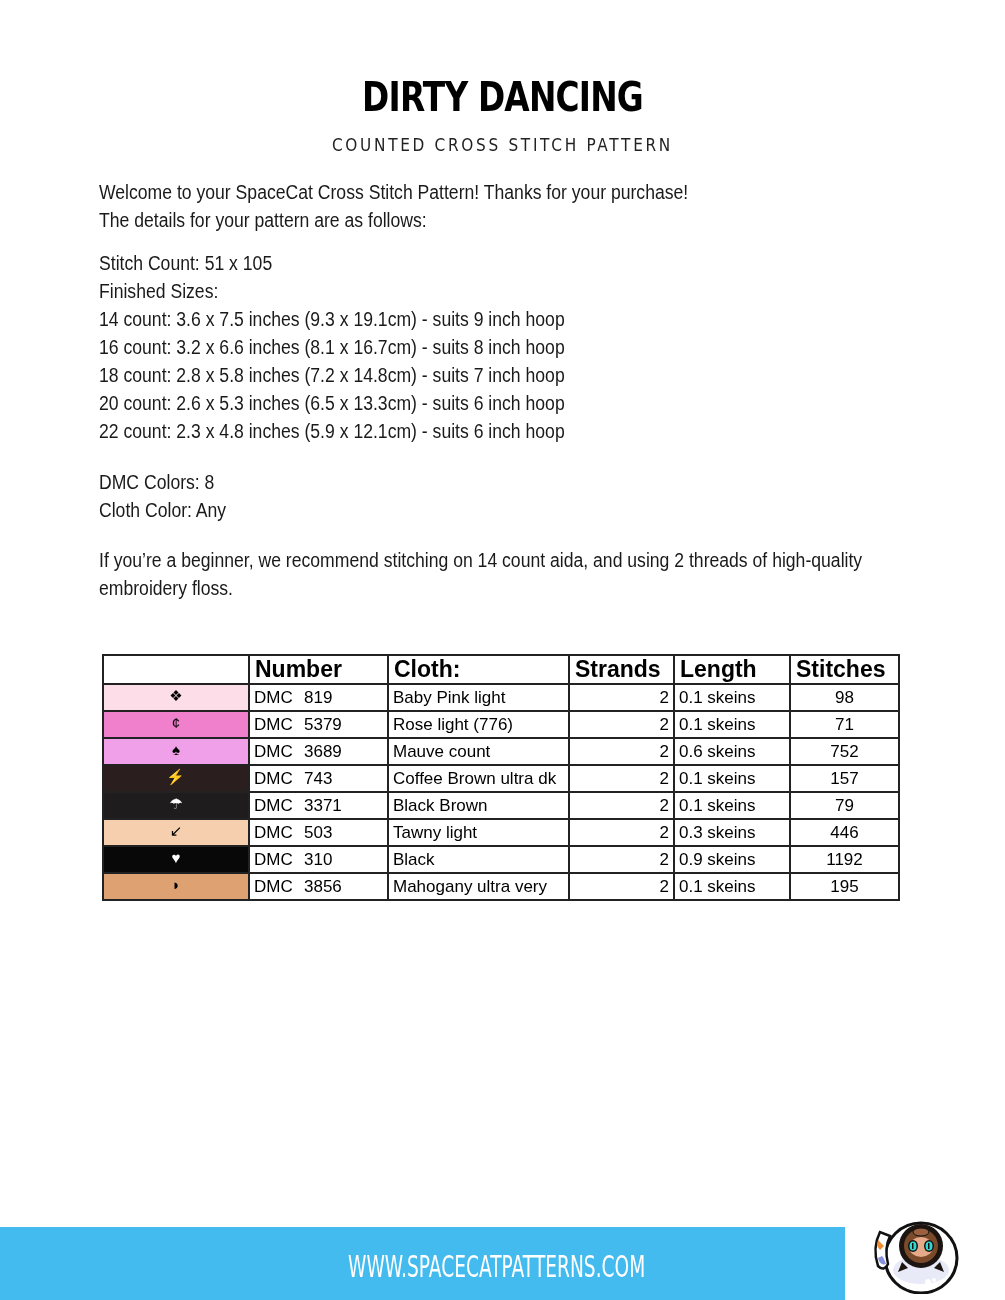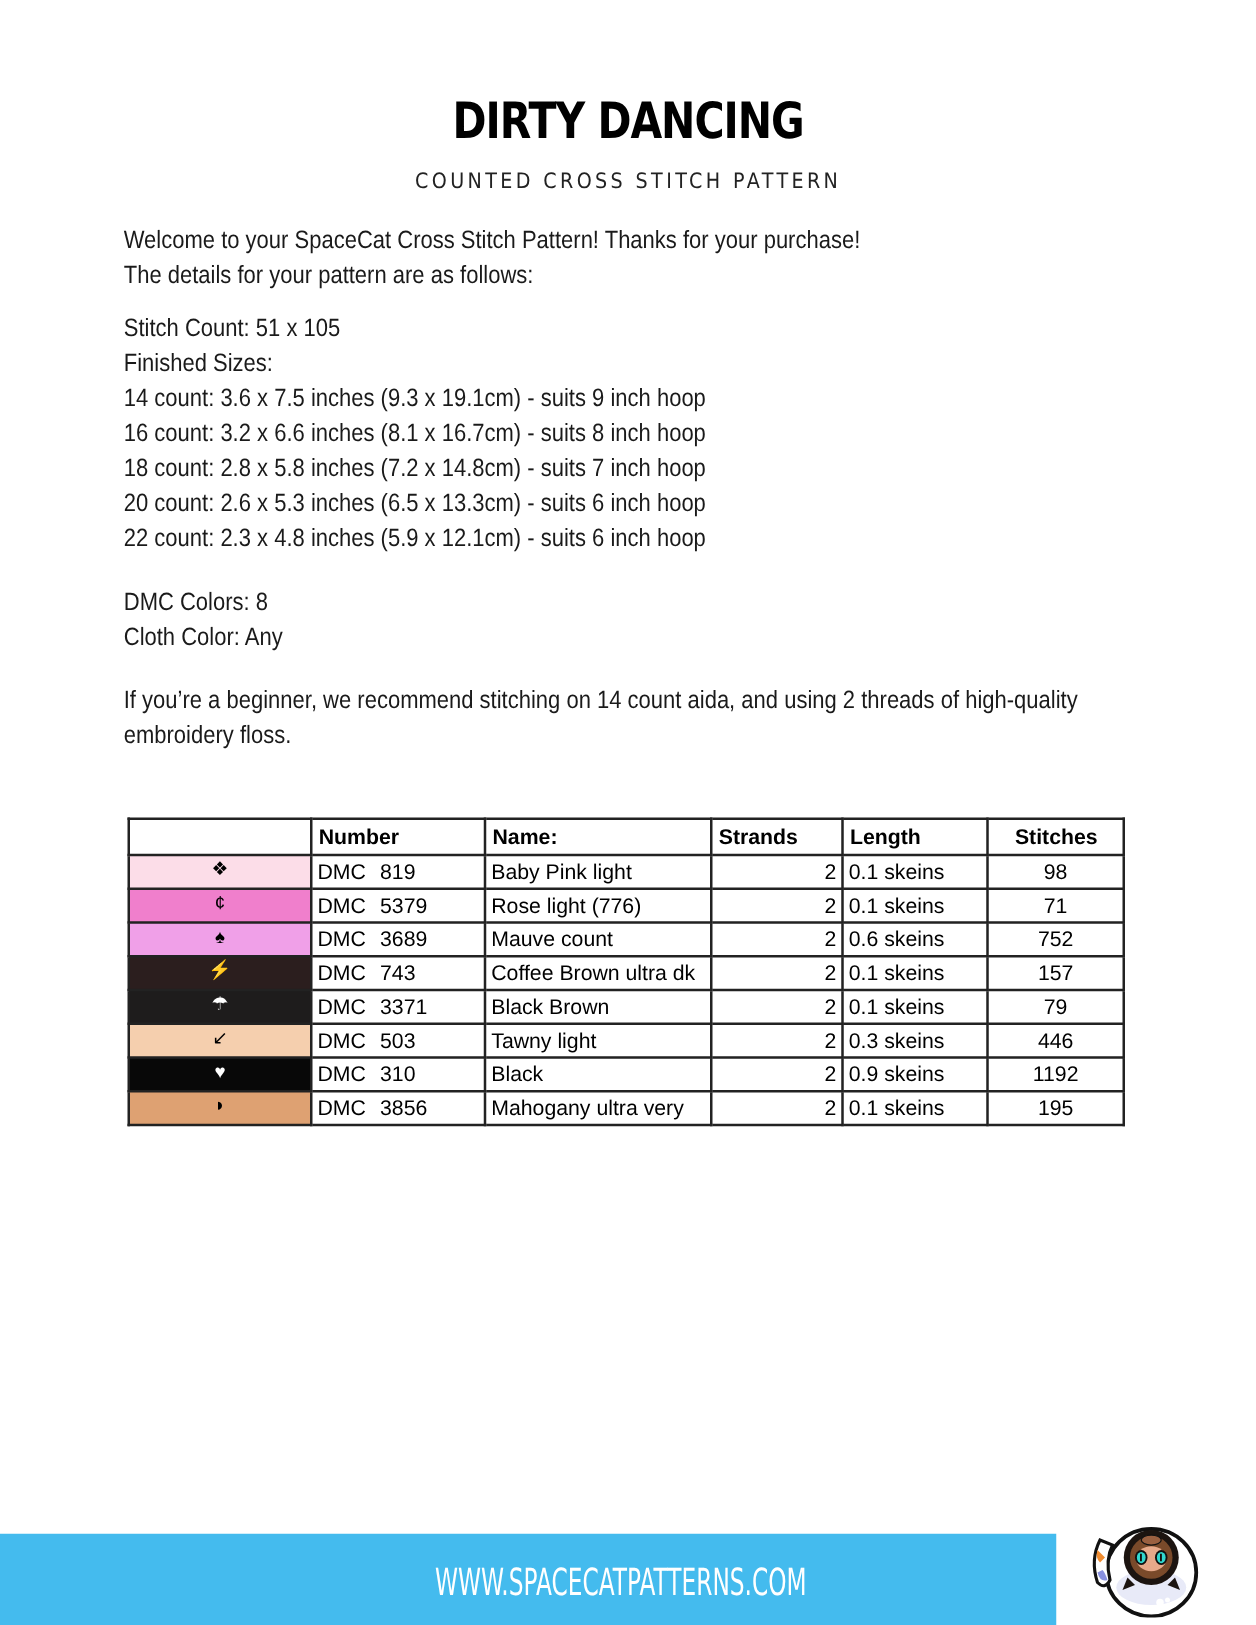--- a/index.html
+++ b/index.html
@@ -8,21 +8,21 @@
   .subtitle { position:absolute; top:134px; left:0; width:1005px; text-align:center; font-family:"DejaVu Sans", sans-serif; font-size:17px; letter-spacing:3px; color:#222; line-height:22px; transform:scaleX(0.9); transform-origin:center; }
   .body-text { position:absolute; left:99px; font-family:"Liberation Sans", sans-serif; font-size:20px; line-height:28px; color:#1a1a1a; transform:scaleX(0.88); transform-origin:left; white-space:nowrap; }
   .intro { top:178px; }
   .details { top:249px; }
   .colors { top:468px; }
   .advice { top:546px; }
   .line { display:block; }
 
   table.floss { position:absolute; top:654px; left:102px; border-collapse:collapse; font-family:"Liberation Sans", sans-serif; font-size:17px; color:#000; }
   table.floss td, table.floss th { border:2px solid #222; height:25px; padding:0 4px; }
-  table.floss th { text-align:left; font-weight:bold; font-size:17px; padding-left:5px; height:27px; }
+  table.floss th { text-align:left; font-weight:bold; font-size:23px; padding-left:5px; height:27px; }
   .c-sym { width:135px; text-align:center; padding:0; }
   .c-num { width:128px; }
   .c-name { width:170px; }
   .c-str { width:94px; text-align:right; }
   .c-len { width:105px; }
   .c-sti { width:98px; text-align:center; }
   .sym { display:block; height:21px; line-height:21px; margin-bottom:4px; font-size:15px; }
   .num-prefix { display:inline-block; width:50px; }
 
   .footer { position:absolute; left:0; top:1227px; width:845px; height:73px; background:#44bbee; }
@@ -58,24 +58,24 @@
 <div class="body-text advice">
   <span class="line">If you’re a beginner, we recommend stitching on 14 count aida, and using 2 threads of high-quality</span>
   <span class="line">embroidery floss.</span>
 </div>
 
 <table class="floss">
   <thead>
     <tr>
       <th class="c-sym"></th>
       <th class="c-num">Number</th>
-      <th class="c-name">Name:</th>
+      <th class="c-name">Cloth:</th>
       <th class="c-str" style="text-align:left">Strands</th>
       <th class="c-len" style="text-align:left">Length</th>
-      <th class="c-sti" style="text-align:center">Stitches</th>
+      <th class="c-sti" style="text-align:left">Stitches</th>
     </tr>
   </thead>
   <tbody id="floss-body">
 
   <tr>
         <td class="c-sym" style="background:#fcdde8;color:#000000">
           <span class="sym">❖</span>
         </td>
         <td class="c-num"><span class="num-prefix">DMC</span><span>819</span></td>
         <td class="c-name">Baby Pink light</td>

